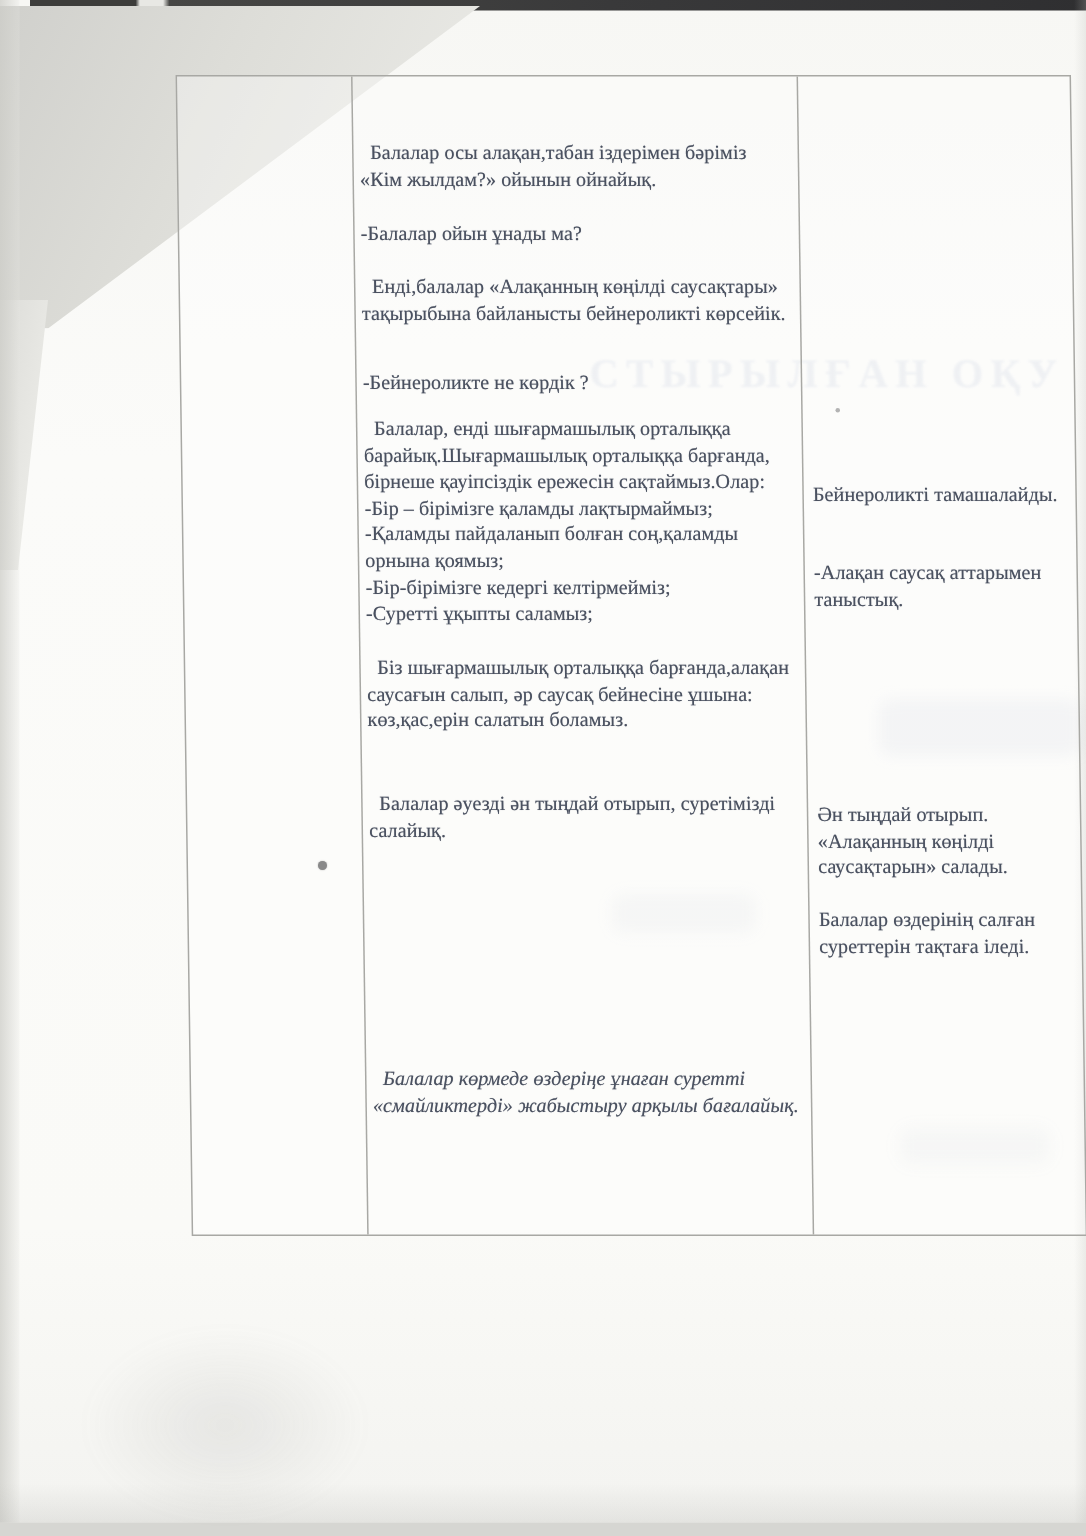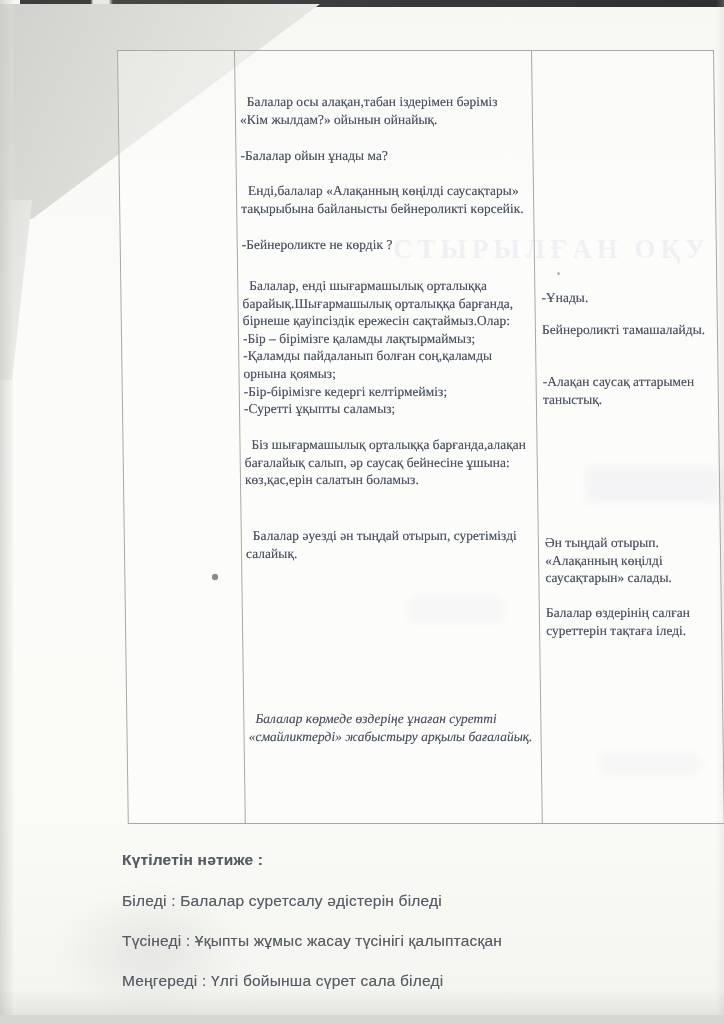--- a/index.html
+++ b/index.html
@@ -39,21 +39,21 @@
         border:1px solid #a8a8a4;transform:skewX(.8deg);transform-origin:top left;
         background:rgba(255,255,255,.35);}
   .vline{position:absolute;top:0;width:1px;height:772px;background:#a8a8a4;}
   .v1{left:116px;} .v2{left:413px;}
   .table p{position:absolute;margin:0;font-size:13.5px;line-height:17.6px;
         color:#4a5160;text-shadow:0 0 .5px rgba(74,81,96,.55);white-space:pre-line;}
   .c2{left:121px;width:288px;text-indent:7px;}
   .noind{text-indent:0;}
   .c3{left:420px;width:170px;}
   .faint{color:#828b9b;text-shadow:0 0 .6px rgba(130,139,155,.5);}
-  .p0{top:5px;} .p1{top:42px;} .p2{top:96px;} .p3{top:131px;} .p4{top:185px;}
+  .p0{top:5px;} .p1{top:42px;} .p2{top:96px;} .p3{top:131px;} .p4{top:195px;}
   .p5{top:226px;} .p6{top:385px;} .p7{top:476px;} .p8{top:542px;} .p9{top:596px;} .p10{top:659px;font-style:italic;}
   .q0{top:238px;} .q1{top:270px;} .q2{top:322px;} .q3{top:483px;} .q4{top:553px;} .q5{top:672px;}
   
   .footer{position:absolute;left:122px;top:851px;width:540px;height:160px;
         font-family:"Liberation Sans","DejaVu Sans",sans-serif;}
   .footer p{position:absolute;margin:0;font-size:15.5px;color:#565c63;
         text-shadow:0 0 .4px rgba(86,92,99,.5);letter-spacing:.2px;}
   .f-head{top:0;font-weight:bold;color:#4b5056;}
   .l0{top:41px;} .l1{top:81px;} .l2{top:121px;}
 </style>
@@ -83,31 +83,24 @@
 
     <p class="c2 p2 noind">-Балалар ойын ұнады ма?</p>
     <p class="c2 p1">Балалар осы алақан,табан іздерімен бәріміз «Кім жылдам?» ойынын ойнайық.</p>
     <p class="c2 p3">Енді,балалар «Алақанның көңілді саусақтары» тақырыбына байланысты бейнероликті көрсейік.</p>
     <p class="c2 p4 noind">-Бейнероликте не көрдік ?</p>
     <p class="c2 p5">Балалар, енді шығармашылық орталыққа барайық.Шығармашылық орталыққа барғанда, бірнеше  қауіпсіздік ережесін сақтаймыз.Олар:
 -Бір – бірімізге қаламды лақтырмаймыз;
 -Қаламды пайдаланып болған соң,қаламды орнына қоямыз;
 -Бір-бірімізге кедергі келтірмейміз;
 -Суретті ұқыпты саламыз;</p>
-    <p class="c2 p6">Біз шығармашылық орталыққа барғанда,алақан бағалайық салып, әр саусақ бейнесіне ұшына:  көз,қас,ерін салатын боламыз.</p>
+    <p class="c2 p6">Біз шығармашылық орталыққа барғанда,алақан саусағын салып, әр саусақ бейнесіне ұшына:  көз,қас,ерін салатын боламыз.</p>
     <p class="c2 p7">Балалар әуезді ән тыңдай отырып, суретімізді салайық.</p>
     <p class="c2 p10">Балалар көрмеде өздеріңе ұнаған суретті «смайликтерді» жабыстыру арқылы бағалайық.</p>
 
-    <p class="c3 q0">-Ұнады.</p>
     <p class="c3 q2 faint">-Алақан саусақ аттарымен таныстық.</p>
     <p class="c3 q1">Бейнероликті тамашалайды.</p>
     <p class="c3 q3">Ән тыңдай отырып. «Алақанның көңілді саусақтарын» салады.</p>
     <p class="c3 q4 faint">Балалар өздерінің салған суреттерін тақтаға іледі.</p>
   </div>
 
-  <div class="footer">
-    <p class="f-head">Күтілетін нәтиже :</p>
-    <p class="f-line l0">Біледі : Балалар суретсалу әдістерін біледі</p>
-    <p class="f-line l1">Түсінеді : Ұқыпты жұмыс жасау түсінігі қалыптасқан</p>
-    <p class="f-line l2">Меңгереді : Үлгі бойынша сүрет сала біледі</p>
-  </div>
 
 </div>
 
 </body></html>

